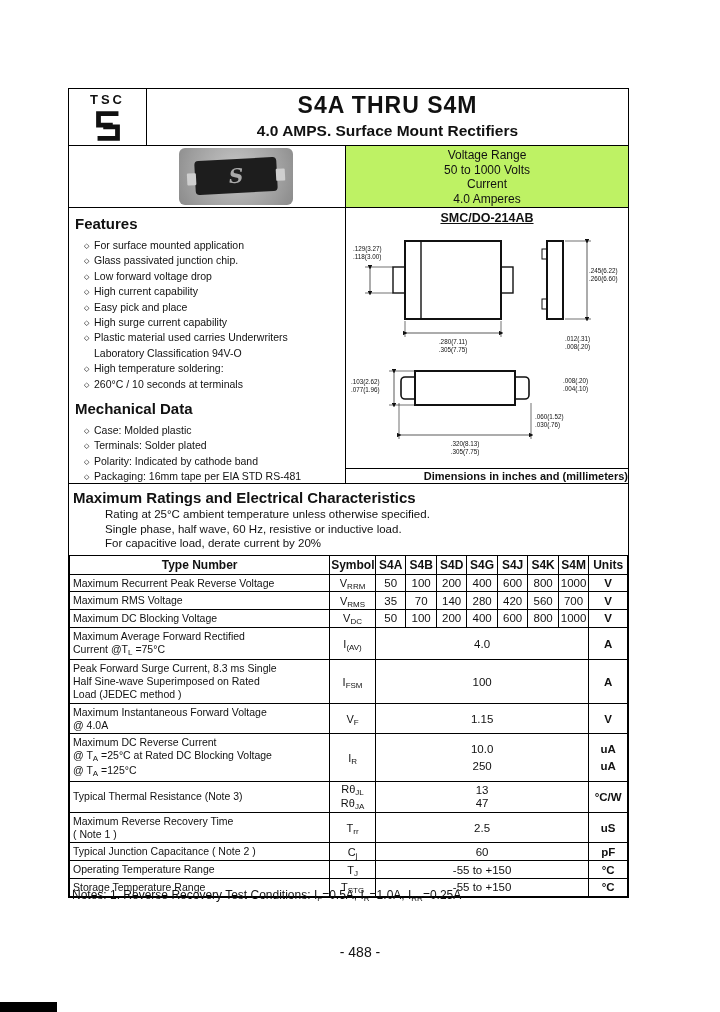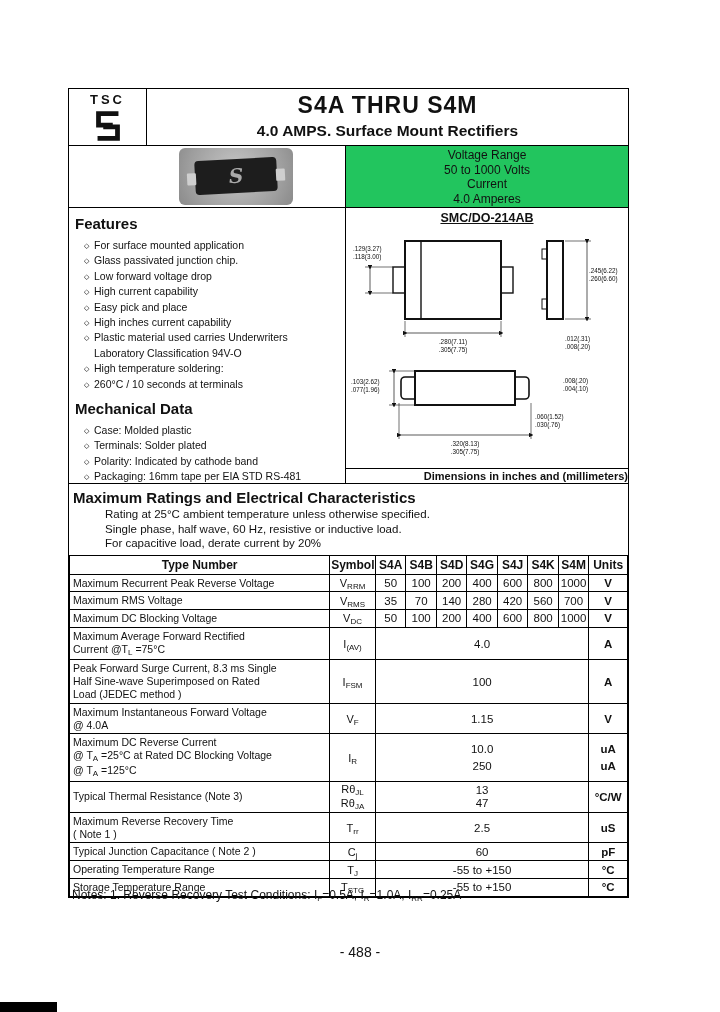--- a/index.html
+++ b/index.html
@@ -32,21 +32,21 @@
     background: radial-gradient(circle at 50% 40%, #c6c6c6 0%, #9e9e9e 70%, #8a8a8a 100%);
   }
   .chip {
     position:absolute; left:16px; top:11px; width:82px; height:34px;
     background:#1d1d1d; border-radius:4px; transform:rotate(-3deg);
     display:flex; align-items:center; justify-content:center;
   }
   .chip-lead { position:absolute; top:12px; width:9px; height:12px; background:#cfcfcf; border-radius:1px; }
   .chip-lead.left { left:-8px; } .chip-lead.right { right:-8px; }
   .chip-marking { color:#a8a8a8; font-weight:bold; font-style:italic; font-size:20px; font-family:"DejaVu Serif", serif; }
-  .voltage-cell { flex:1; background:#22c55e; text-align:center; font-size:12px; line-height:14.5px; padding-top:2px; }
+  .voltage-cell { flex:1; background:#bef264; text-align:center; font-size:12px; line-height:14.5px; padding-top:2px; }
   
   .row-mid { display:flex; height:276px; border-bottom:1px solid #000; }
   .left-col { width:277px; border-right:1px solid #000; padding:7px 4px 0 6px; }
   .right-col { flex:1; display:flex; flex-direction:column; align-items:center; padding-top:3px; }
   .section-h { font-size:15px; font-weight:bold; }
   .feat-list { margin-top:5px; }
   .feat-item { display:flex; font-size:10.5px; line-height:13.4px;align-items:flex-end; }
   .bullet { width:10px; margin-left:9px; font-size:7px; padding-top:2px; flex-shrink:0; }
   .no-bullet .bullet { visibility:hidden; }
   .mech-h { margin-top:9px; }
@@ -131,21 +131,21 @@
         <div class="feat-item">
             <span class="bullet">◇</span>
             <span>High current capability</span>
           </div>
         <div class="feat-item">
             <span class="bullet">◇</span>
             <span>Easy pick and place</span>
           </div>
         <div class="feat-item">
             <span class="bullet">◇</span>
-            <span>High inches current capability</span>
+            <span>High surge current capability</span>
           </div>
         <div class="feat-item">
             <span class="bullet">◇</span>
             <span>Plastic material used carries Underwriters</span>
           </div>
         <div class="feat-item no-bullet">
             <span class="bullet">◇</span>
             <span>Laboratory Classification 94V-O</span>
           </div>
         <div class="feat-item">

